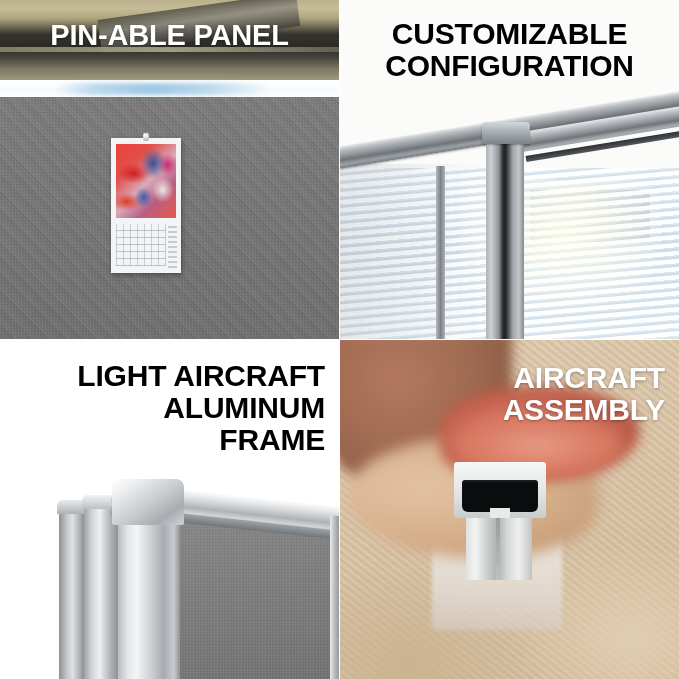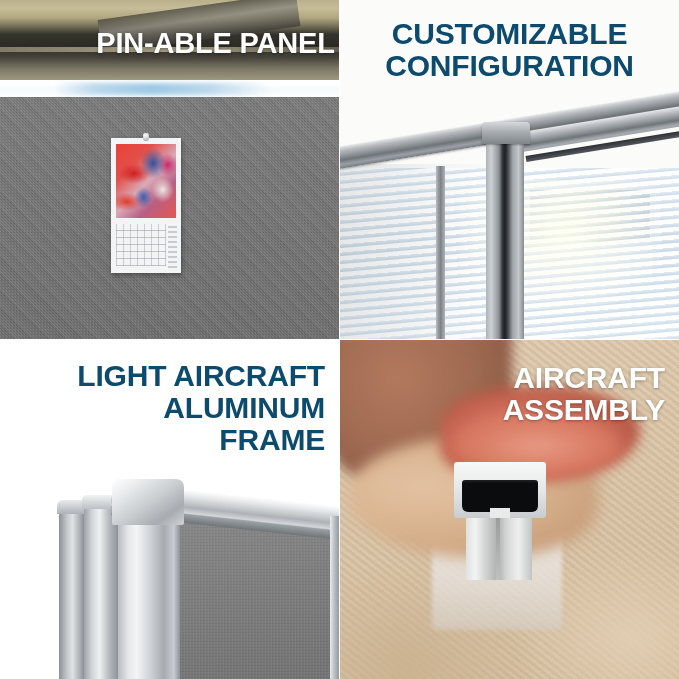--- a/index.html
+++ b/index.html
@@ -39,21 +39,21 @@
     letter-spacing: -0.2px;
     line-height: 1.06;
     white-space: pre-line;
     pointer-events: none;
   }
   .caption-light {
     color: #ffffff;
     text-shadow: 0 1px 3px rgba(0,0,0,0.35);
   }
   .caption-dark {
-    color: #0c4a6e;
+    color: #000000;
   }
 
   
   .tl-ceiling {
     position: absolute;
     left: 0; top: 0; width: 339px; height: 82px;
     background:
       linear-gradient(180deg,
         #b9b08c 0%, #c6bd98 10%, #b0a780 22%,
         #6d6853 33%, #35342c 42%, #2b2a24 56%,
@@ -158,24 +158,23 @@
   }
   .calendar-side {
     position: absolute;
     right: 4px; top: 86px; width: 9px; height: 44px;
     background: repeating-linear-gradient(0deg,
       rgba(140,145,155,0.6) 0 2px, rgba(0,0,0,0) 2px 5px);
     opacity: 0.7;
   }
 
   .tl-caption {
-    left: 0; top: 28px; width: 339px;
+    left: 0; top: 20px; width: 339px;
     text-align: center;
     font-size: 29px;
-    padding-left: 46px;
   }
 
   
   .tr-bg {
     position: absolute;
     left: 0; top: 0; width: 339px; height: 339px;
     background: #fbfbfa;
   }
   .tr-blinds {
     position: absolute;

